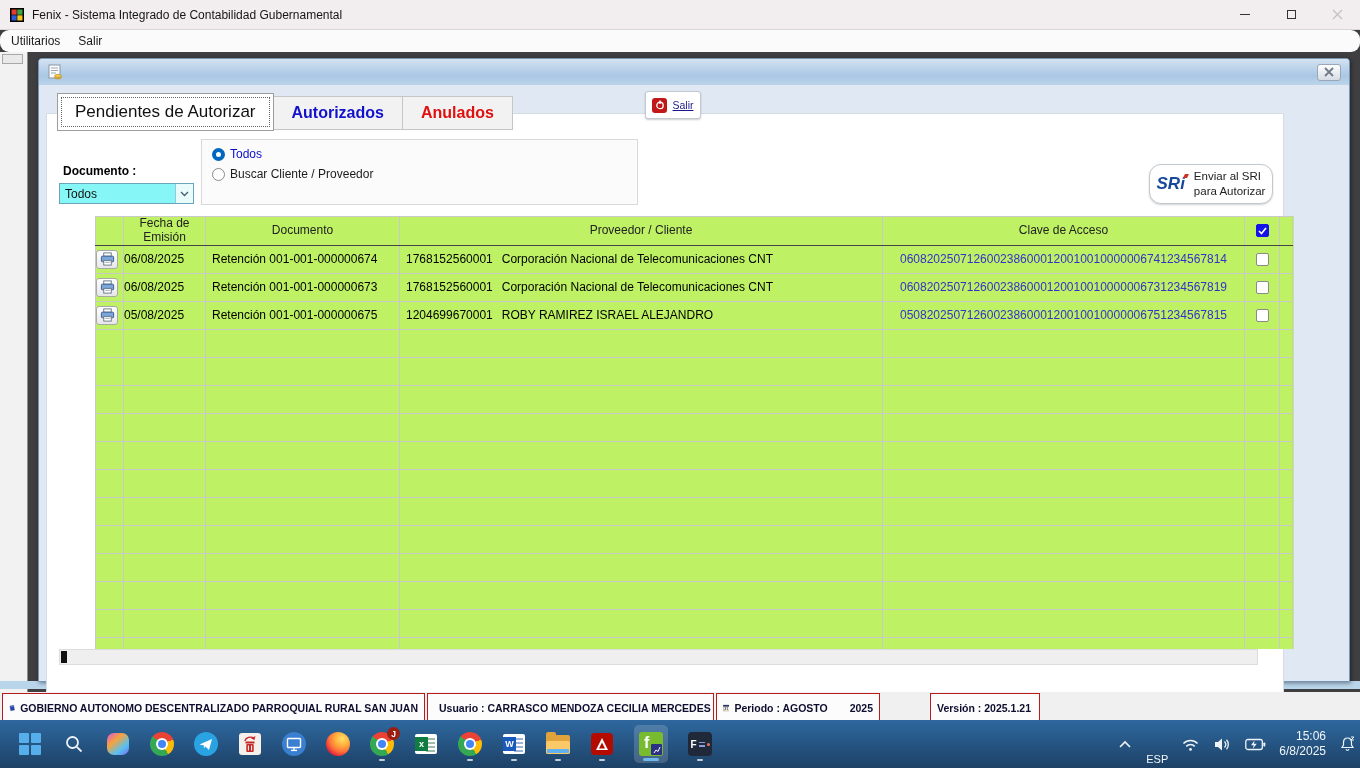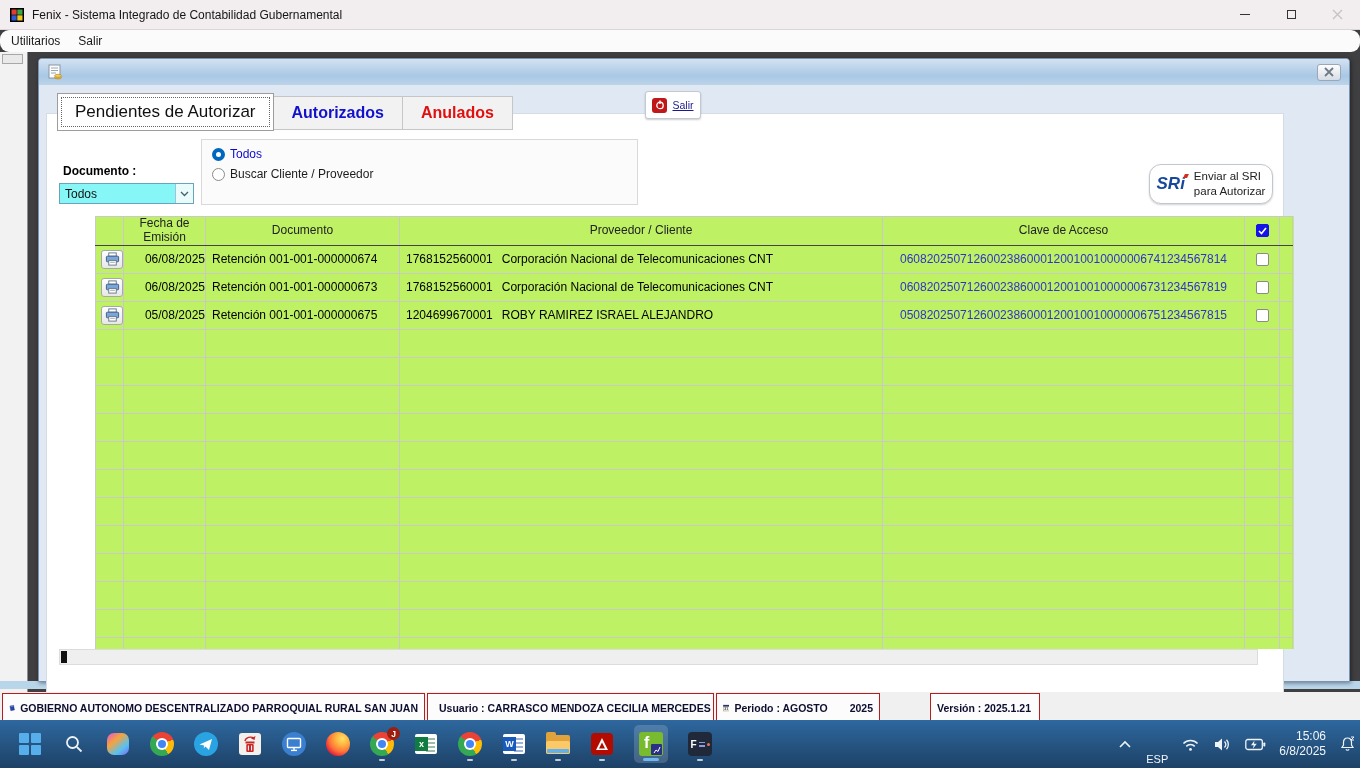--- a/index.html
+++ b/index.html
@@ -61,21 +61,21 @@
   .sri-logo { position:relative; font-style:italic; font-weight:bold; color:#16489c; font-size:17px; }
   .sri-logo::after { content:""; position:absolute; top:0; right:-3px; width:4px; height:4px; background:#d03020; transform:skewX(-25deg); }
   .sri-text { font-size:11.5px; color:#222; text-align:left; line-height:1.3; }
 
   
   .grid-wrap { position:absolute; left:20px; top:131px; width:1199px; height:433px; overflow:hidden; background:#bef264;margin-left:36px; }
   table.grid { border-collapse:collapse; table-layout:fixed; width:1197px; }
   .grid col.c0{width:28px} .grid col.c1{width:82px} .grid col.c2{width:194px} .grid col.c3{width:483px} .grid col.c4{width:362px} .grid col.c5{width:35px} .grid col.c6{width:13px}
   .grid th, .grid td { border:1px solid #c9c9c9; height:28px; font-size:12px; overflow:hidden; white-space:nowrap; }
   .grid th { font-weight:normal; color:#222; text-align:center; border-bottom:1px solid #444; line-height:1.15; white-space:normal; }
-  .td-c { text-align:right; }
+  .td-c { text-align:left; }
   .td-doc { padding-left:6px; }
   .td-prov { padding-left:6px; }
   .td-prov .nm { margin-left:9px; }
   .td-clave { text-align:center; color:#3232c8; }
   .printbtn { width:22px; height:19px; border:1px solid #a8a8a8; border-radius:3px; background:linear-gradient(#fff,#e7e7e7); display:inline-flex; align-items:center; justify-content:center; vertical-align:middle; }
   .cb { width:13px; height:13px; border:1px solid #8a8a8a; border-radius:2px; background:#fff; margin:0 auto; display:flex; align-items:center; justify-content:center; }
   .cb-on { background:#1414e8; border-color:#1414e8; }
 
   
   .hscroll { position:absolute; left:20px; top:564px; width:1199px; height:16px; background:#efefef; border:1px solid #dcdcdc; }

